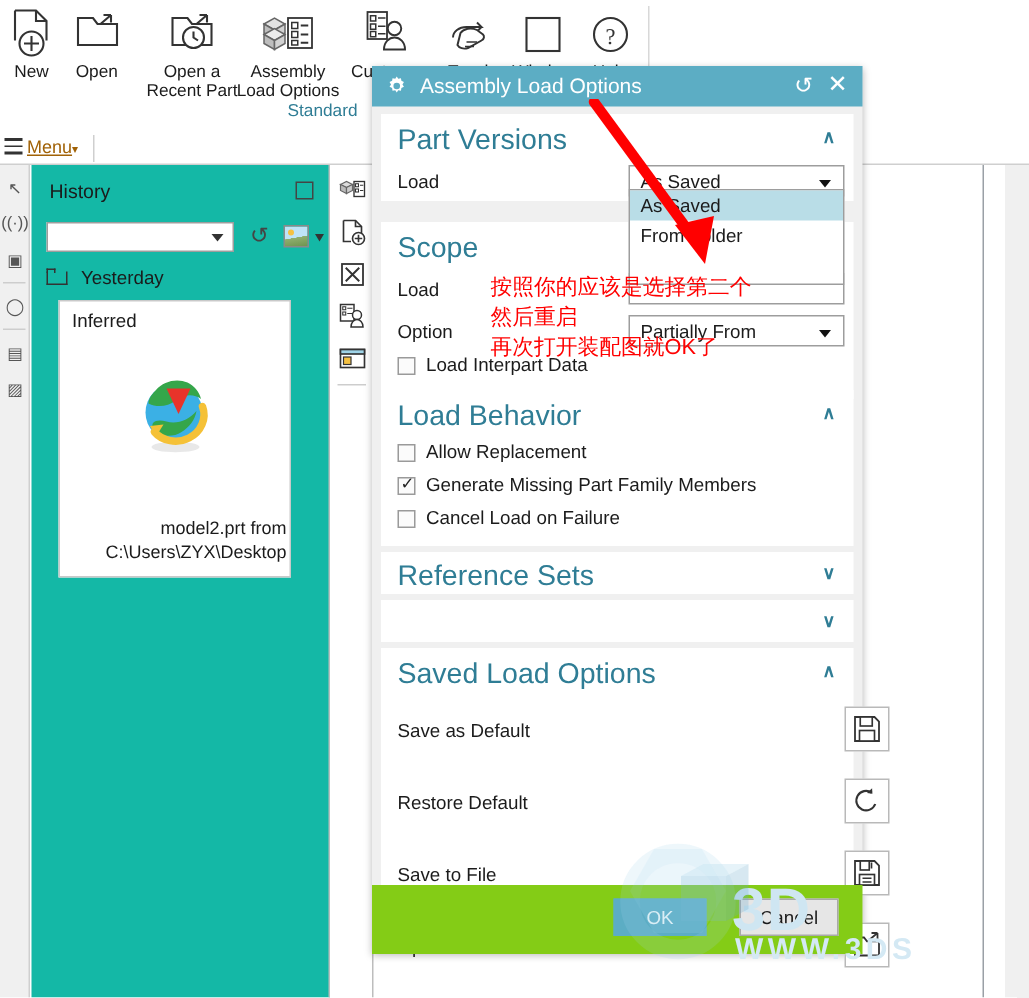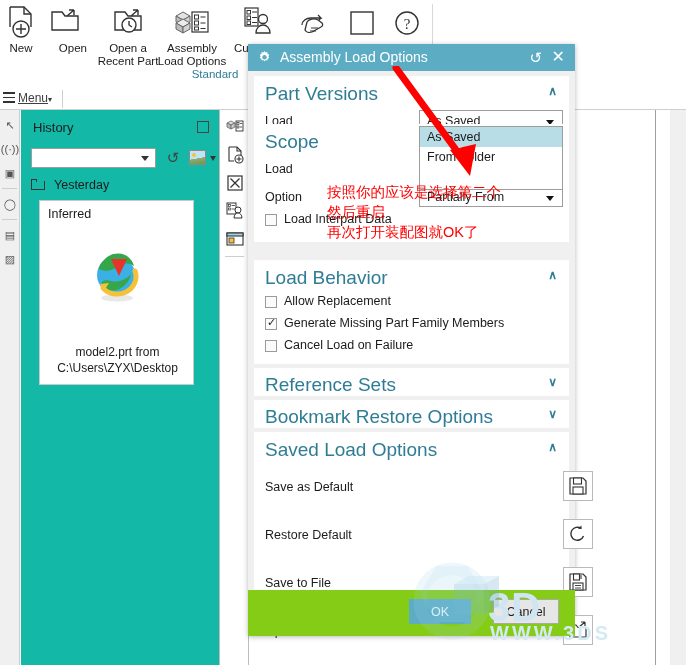--- a/index.html
+++ b/index.html
@@ -19,21 +19,21 @@
   .rb-caret { font-size:8px; }
   #std-label { position:absolute; left:170px; top:68px; width:90px; text-align:center;
                font-size:11.5px; color:#2f7d95; }
   .vsep { position:absolute; top:4px; width:1px; height:74px; background:#d8d8d8; }
 
   
   #menubar { position:absolute; left:0; top:88px; width:686px; height:22px;
              background:#fff; border-bottom:1px solid #cfcfcf; }
   #hamburger { position:absolute; left:3px; top:4px; width:12px; height:12px; }
   #hamburger span { display:block; height:1.5px; background:#333; margin-bottom:3px; }
-  #menu-text { position:absolute; left:18px; top:3px; font-size:12px; color:#404040; }
+  #menu-text { position:absolute; left:18px; top:3px; font-size:12px; color:#a16207; }
   #menu-text u { text-decoration:underline; }
   #menu-vsep { position:absolute; left:62px; top:2px; width:1px; height:18px; background:#cfcfcf; }
 
   
   #left-rail { position:absolute; left:0; top:110px; width:20px; height:555px;
                background:#f0f0f0; border-right:1px solid #cfcfcf; }
   .rail-icon { width:18px; height:18px; margin:6px 1px; display:flex;
                align-items:center; justify-content:center; font-size:11px; color:#555; }
   .rail-sep { height:1px; background:#cdcdcd; margin:4px 2px; }
 
@@ -62,21 +62,21 @@
   #yest-folder { width:16px; height:12px; margin-right:7px; position:relative; }
   #yest-folder i { position:absolute; display:block; border:1.3px solid #333; }
   #yest-folder .body { left:0; top:2px; width:14px; height:9px; border-top:none; }
   #yest-folder .tab  { left:0; top:0; width:6px; height:3px; border-bottom:none; }
   #yesterday-label { font-size:12.5px; }
 
   #inferred-card { position:absolute; left:18px; top:90px; width:155px; height:185px;
                    background:#fff; border:1px solid #c9c9c9; }
   #inferred-label { position:absolute; left:8px; top:6px; font-size:12.5px; }
   #inferred-globe { position:absolute; left:50px; top:48px; width:54px; height:54px; }
-  #inferred-file { position:absolute; left:4px; bottom:8px; width:147px; text-align:center;
+  #inferred-file { position:absolute; left:4px; bottom:8px; width:147px; text-align:right;
                    font-size:12px; line-height:16px; color:#1b1b1b; }
 
   
   #right-rail { position:absolute; left:221px; top:110px; width:28px; height:555px;
                 background:#fff; border-right:1px solid #bdbdbd; }
   .rrail-icon { width:22px; height:22px; margin:6px 3px; display:flex;
                 align-items:center; justify-content:center; color:#3b3b3b; }
   .rrail-sep { height:1px; background:#cdcdcd; margin:6px 4px; }
 
   
@@ -154,21 +154,21 @@
           <path d="M4 1h14l7 7v13" fill="none" stroke="#333" stroke-width="1.4"></path>
           <path d="M4 1v20" fill="none" stroke="#333" stroke-width="1.4"></path>
           <path d="M18 1v7h7" fill="none" stroke="#333" stroke-width="1.4"></path>
           <circle cx="15" cy="23" r="8" fill="#fff" stroke="#333" stroke-width="1.4"></circle>
           <path d="M15 18v10M10 23h10" stroke="#333" stroke-width="1.4"></path>
         </svg>
     </div>
     <div class="rb-label">New</div>
   </div>
 
-  <div class="ribbon-group" style="left:42px;width:45px;text-align:right;">
+  <div class="ribbon-group" style="left:42px;width:45px;">
     <div class="rb-icon">
       <svg width="32" height="34" viewBox="0 0 32 34">
           <path d="M3 24V6h10l3 4h13v14z" fill="none" stroke="#333" stroke-width="1.4"></path>
           <path d="M18 10l7-6M25 4v5M25 4h-5" fill="none" stroke="#333" stroke-width="1.4"></path>
         </svg>
     </div>
     <div class="rb-label">Open</div>
   </div>
 
   <div class="ribbon-group" style="left:150px;width:84px;">
@@ -385,21 +385,21 @@
       <div class="sec-title">Part Versions</div>
       <div class="sec-chev">∧</div>
     </div>
     <div class="row-label" style="left:11px;top:38px;">Load</div>
     <div class="combo" style="left:165px;top:34px;width:144px;">
       <span class="txt">As Saved</span>
       <span class="arrow"></span>
     </div>
   </div>
 
-  <div class="section" style="top:80px;height:118px;">
+  <div class="section" style="top:104px;height:118px;">
     <div class="sec-head">
       <div class="sec-title">Scope</div>
       <div class="sec-chev">∧</div>
     </div>
     <div class="row-label" style="left:11px;top:38px;">Load</div>
     <div class="combo" style="left:165px;top:34px;width:144px;">
       <span class="txt"></span>
     </div>
     <div class="row-label" style="left:11px;top:66px;">Option</div>
     <div class="combo" style="left:165px;top:62px;width:144px;">
@@ -422,21 +422,20 @@
     <div class="chk" style="left:11px;top:80px;"></div>
     <div class="row-label" style="left:30px;top:78px;">Cancel Load on Failure</div>
   </div>
 
   <div class="section" style="top:324px;height:28px;">
     <div class="sec-title" style="top:6px;">Reference Sets</div>
     <div class="sec-chev" style="top:7px;">∨</div>
   </div>
 
   <div class="section" style="top:356px;height:28px;">
-    <div class="sec-title" style="top:6px;">Bookmark Restore Options</div>
     <div class="sec-chev" style="top:7px;">∨</div>
   </div>
 
   <div class="section" style="top:388px;height:200px;">
     <div class="sec-head">
       <div class="sec-title">Saved Load Options</div>
       <div class="sec-chev">∧</div>
     </div>
 
     <div class="slo-row" style="top:32px;">

